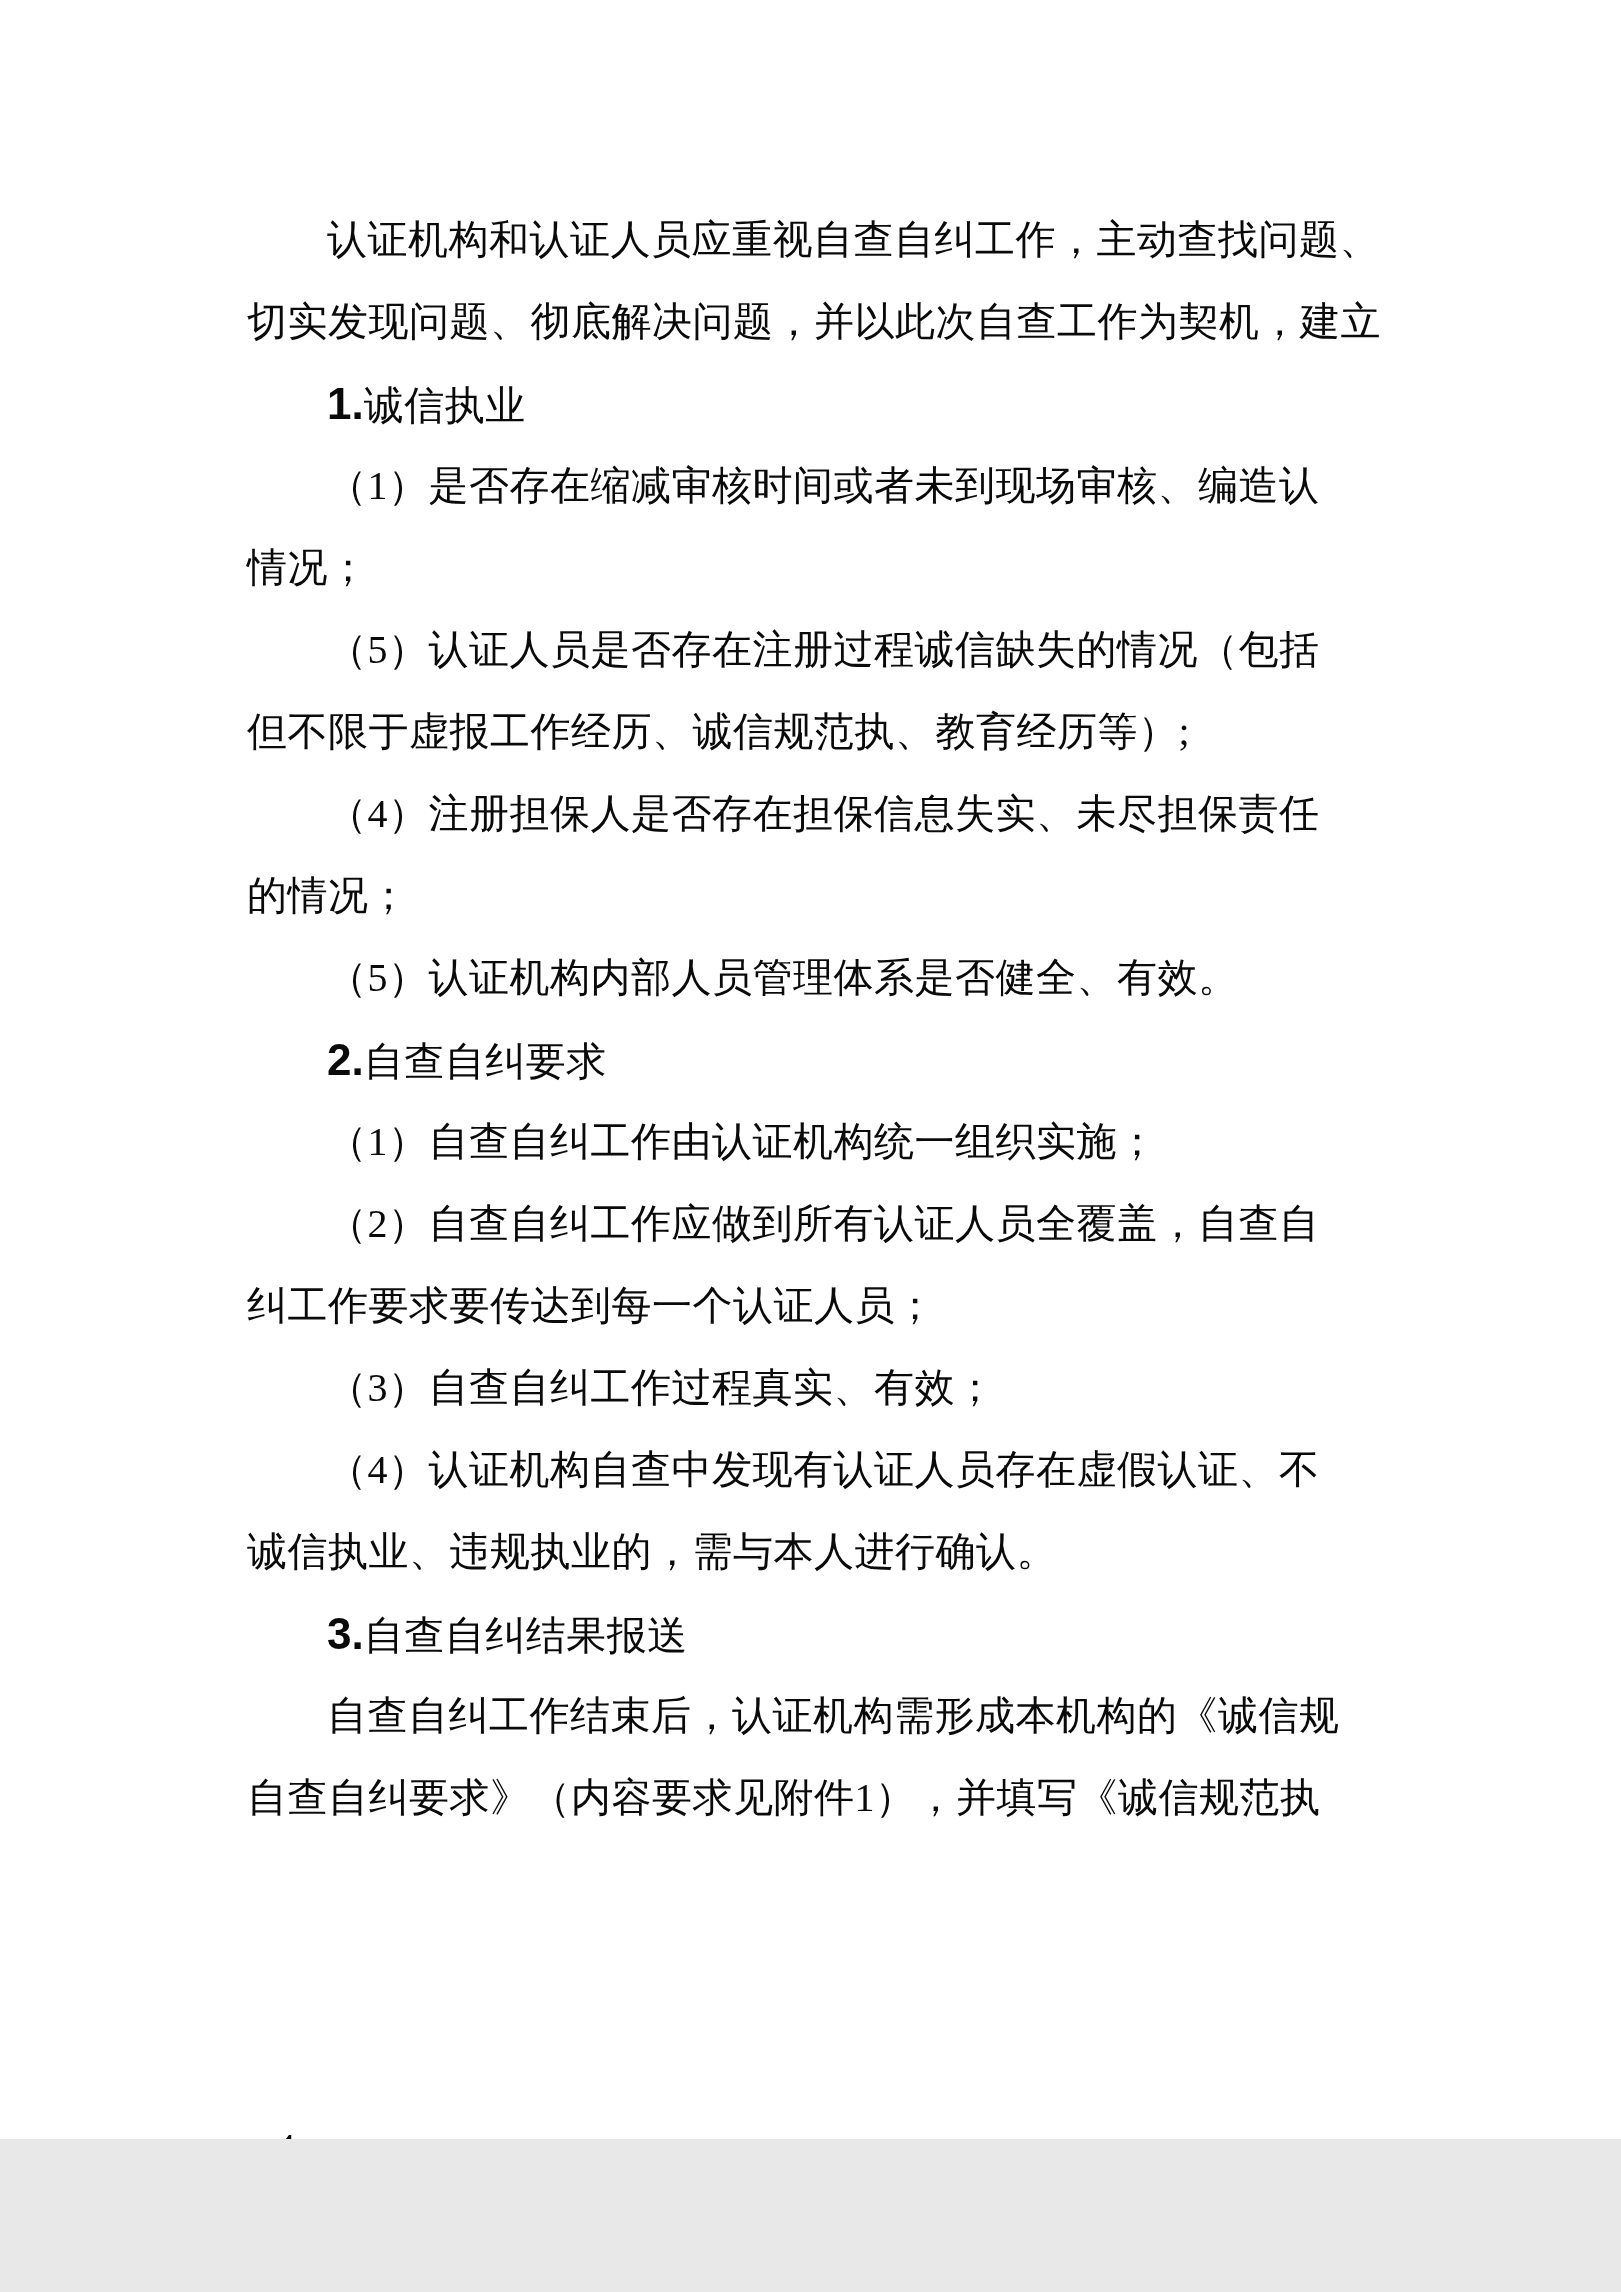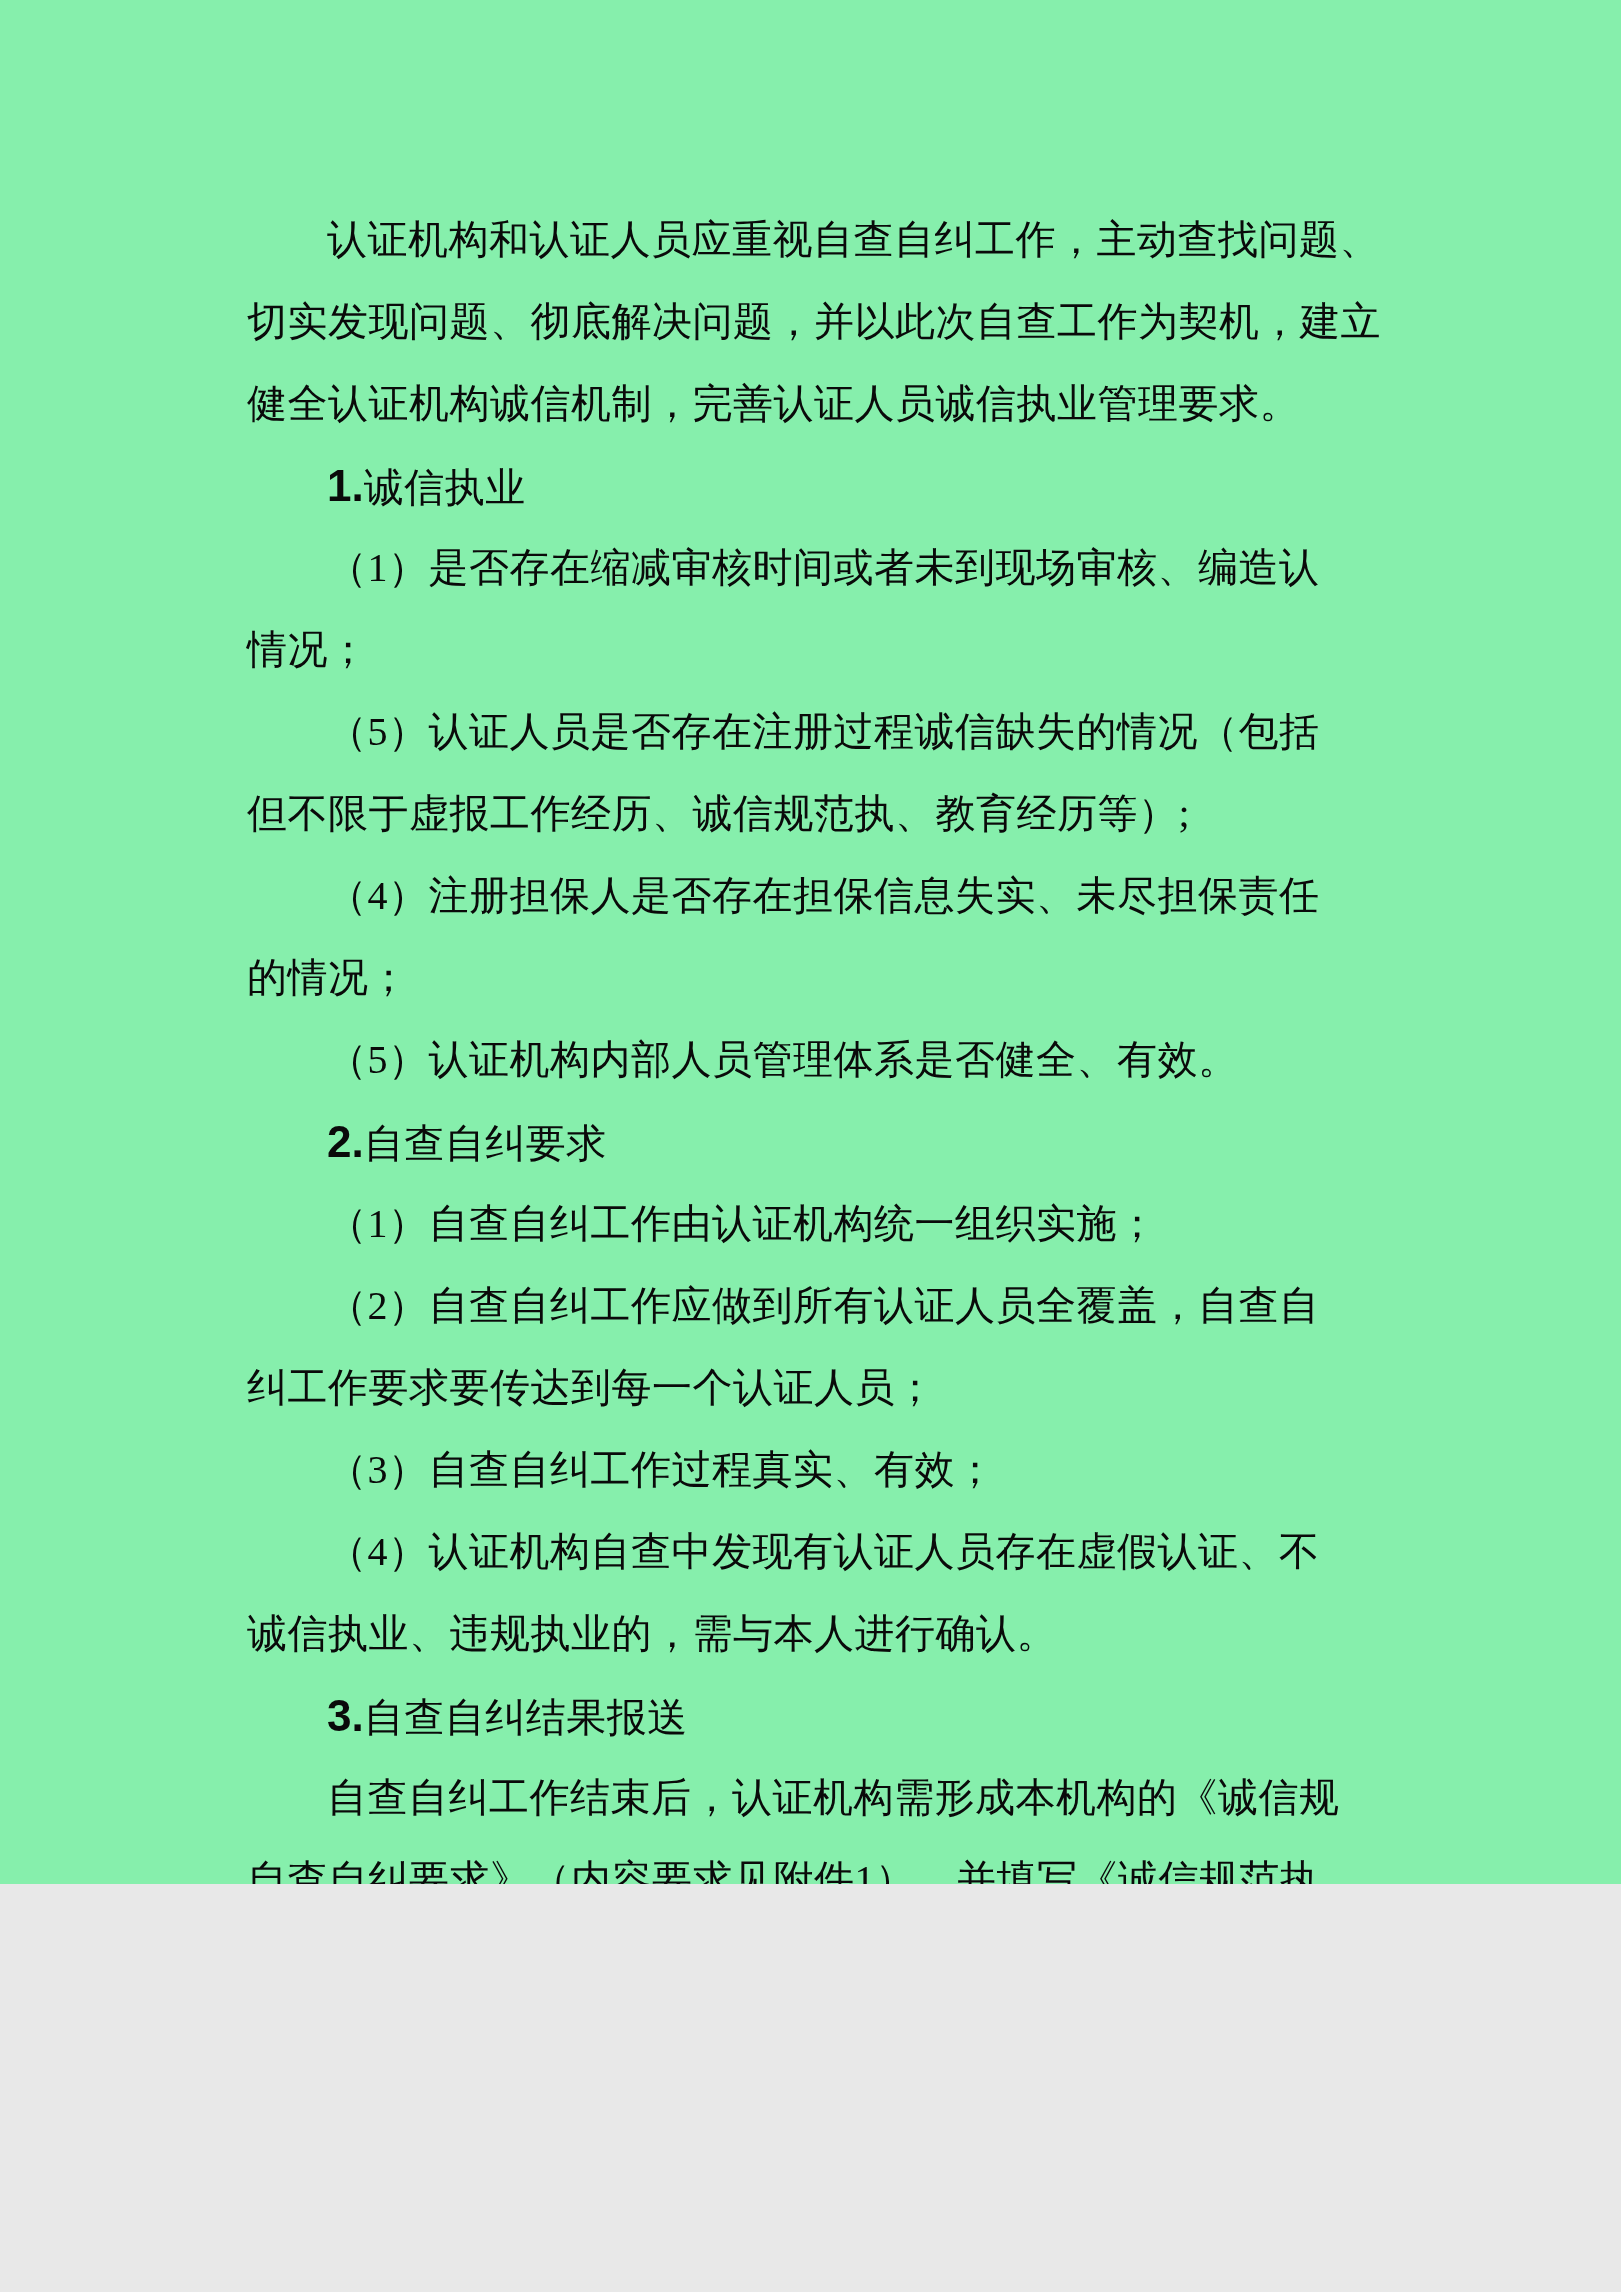--- a/index.html
+++ b/index.html
@@ -3,23 +3,23 @@
 <meta charset="utf-8">
 <style>
   html, body {
     margin: 0;
     padding: 0;
     background: #e8e8e8;
   }
   .page {
     position: relative;
     width: 1621px;
-    height: 1884px;
+    height: 2139px;
     margin: 0 auto;
-    background: #86efac;
+    background: #ffffff;
     overflow: hidden;
     color: #0a0a0a;
     font-family: "Liberation Serif", serif;
   }
   .doc-body {
     position: absolute;
     left: 247px;
     top: 199px;
     width: 1137px;
   }
@@ -49,21 +49,20 @@
     color: #0a0a0a;
   }
 </style>
 </head>
 <body>
 
 <div class="page">
   <div class="doc-body">
       <div class="line indent"><span>认证机构和认证人员应重视自查自纠工作，主动查找问题、</span></div>
       <div class="line"><span>切实发现问题、彻底解决问题，并以此次自查工作为契机，建立</span></div>
-      <div class="line"><span>健全认证机构诚信机制，完善认证人员诚信执业管理要求。</span></div>
       <div class="line indent"><span class="num">1.</span><span>诚信执业</span></div>
       <div class="line indent"><span>（1）是否存在缩减审核时间或者未到现场审核、编造认</span></div>
       <div class="line"><span>情况；</span></div>
       <div class="line indent"><span>（5）认证人员是否存在注册过程诚信缺失的情况（包括</span></div>
       <div class="line"><span>但不限于虚报工作经历、诚信规范执、教育经历等）;</span></div>
       <div class="line indent"><span>（4）注册担保人是否存在担保信息失实、未尽担保责任</span></div>
       <div class="line"><span>的情况；</span></div>
       <div class="line indent"><span>（5）认证机构内部人员管理体系是否健全、有效。</span></div>
       <div class="line indent"><span class="num">2.</span><span>自查自纠要求</span></div>
       <div class="line indent"><span>（1）自查自纠工作由认证机构统一组织实施；</span></div>

